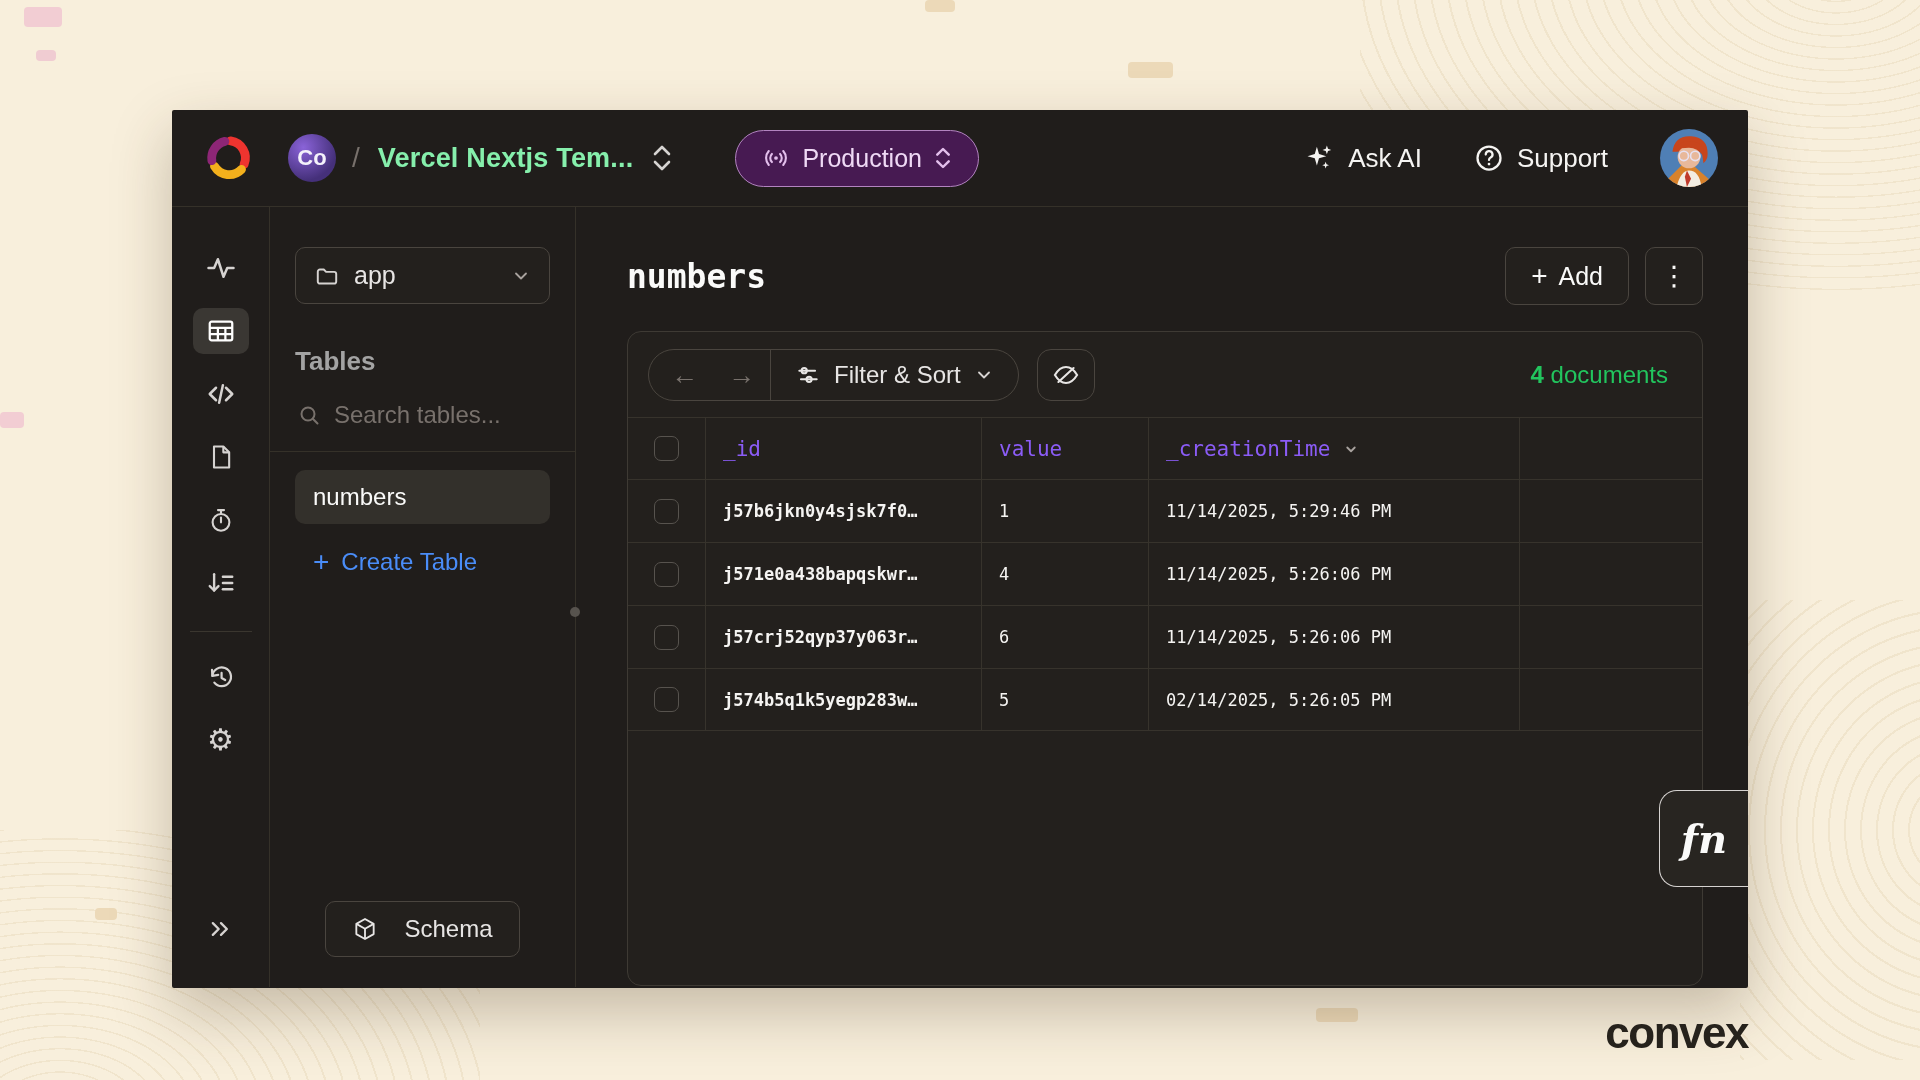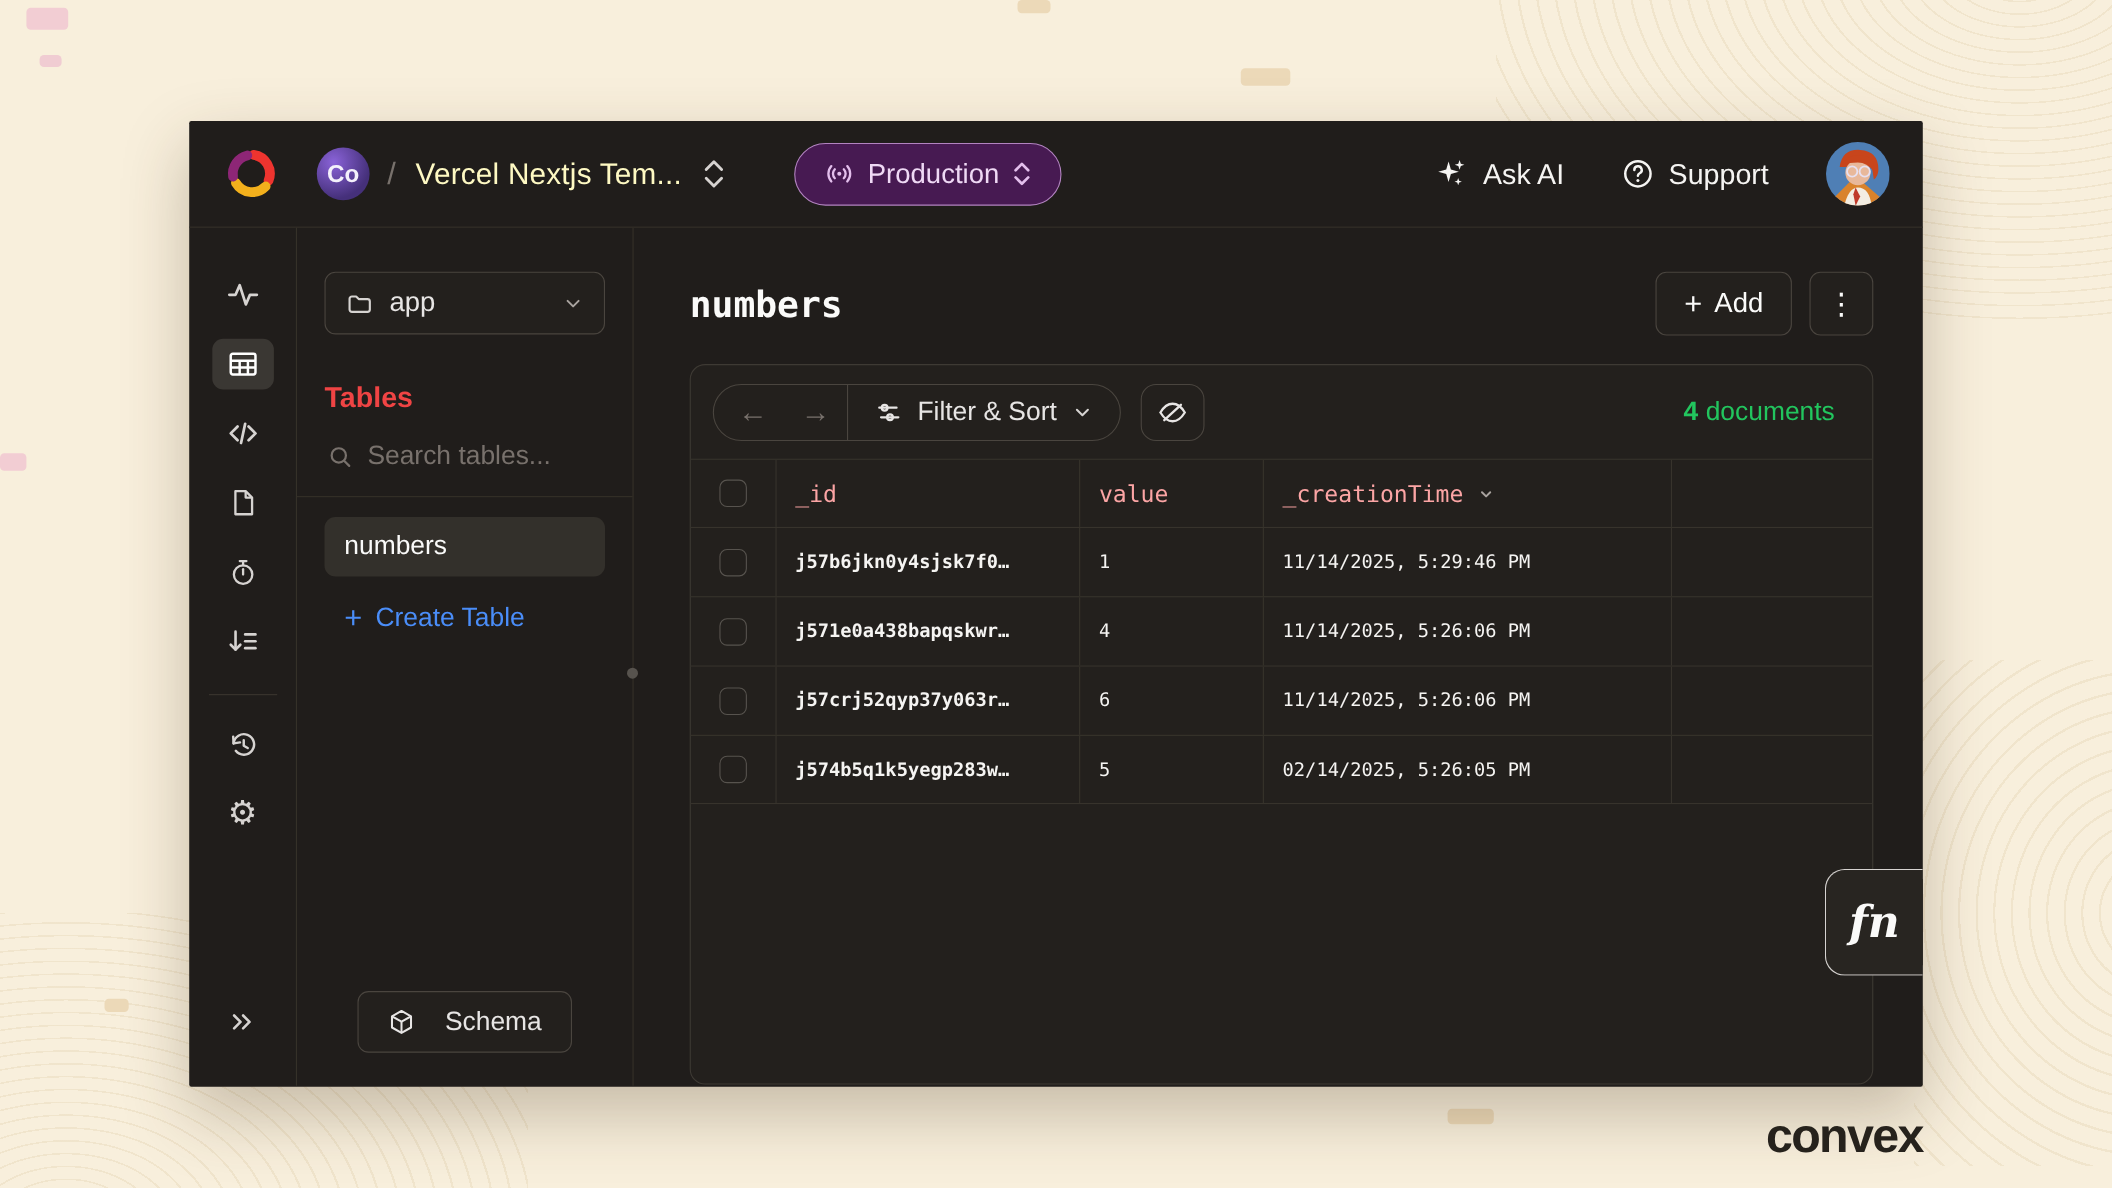--- a/index.html
+++ b/index.html
@@ -43,21 +43,21 @@
     padding:0 30px; border-bottom:1px solid #353129;
   }
   .logo-mark { width:52px; height:52px; flex:none; }
   .team-avatar {
     width:48px; height:48px; border-radius:50%; margin-left:34px; flex:none;
     background:radial-gradient(circle at 32% 28%, #8a63d8, #45307a 70%);
     display:flex; align-items:center; justify-content:center;
     font-size:22px; font-weight:700; color:#f4f1fb;
   }
   .crumb-slash { color:#78716c; font-size:28px; margin:0 18px 0 16px; font-weight:400; }
-  .project-name { font-size:27px; font-weight:400; color:#fef9c3; letter-spacing:.2px; }
+  .project-name { font-size:27px; font-weight:700; color:#86efac; letter-spacing:.2px; }
   .expand-icon { margin-left:18px; color:#d6d3d1; display:flex; }
   .deploy-pill {
     margin-left:62px; display:flex; align-items:center; gap:12px;
     padding:13px 26px; border-radius:999px; cursor:pointer;
     background:#471a52; border:1.5px solid #b283c0; color:#efd9f5;
     font-size:25px; font-weight:500;
   }
   .deploy-pill svg { color:#e3bfec; }
   .header-right { margin-left:auto; display:flex; align-items:center; gap:52px; }
   .header-link { display:flex; align-items:center; gap:13px; font-size:26px; color:#f5f4f2; cursor:pointer; }
@@ -85,21 +85,21 @@
   .sidebar {
     width:306px; flex:none; border-right:1px solid #353129;
     display:flex; flex-direction:column; padding:40px 25px 30px; position:relative;
   }
   .ws-selector {
     display:flex; align-items:center; gap:14px;
     border:1px solid #4a453f; border-radius:10px; padding:13px 18px;
     color:#e7e5e4; font-size:25px; cursor:pointer; background:#23201d;
   }
   .ws-selector .chev { margin-left:auto; color:#a8a29e; display:flex; }
-  .sidebar-heading { margin-top:42px; font-size:26px; font-weight:700; color:#ef4444; }
+  .sidebar-heading { margin-top:42px; font-size:26px; font-weight:700; color:#a3a3a3; }
   .search-row { margin-top:24px; display:flex; align-items:center; gap:13px; color:#78716c; font-size:24px; padding:0 2px 22px; cursor:text; }
   .sidebar-divider { border-top:1px solid #353129; margin:0 -25px; }
   .table-item {
     margin-top:18px; background:#33302b; border-radius:10px;
     padding:13px 18px; color:#fafaf9; font-size:24px; cursor:pointer;
   }
   .create-table {
     margin-top:12px; display:flex; align-items:center; gap:12px;
     color:#4a8df8; font-size:24px; padding:12px 18px; cursor:pointer; background:none; border:none;
     font-family:"Liberation Sans", sans-serif;
@@ -161,21 +161,21 @@
     border:1px solid #4a453f; border-radius:14px; background:none;
     color:#e7e5e4; display:flex; align-items:center; justify-content:center; cursor:pointer;
   }
   .doc-count { margin-left:auto; font-size:24px; color:#22c55e; padding-right:14px; }
   .doc-count b { font-weight:700; }
 
   .data-grid { border-top:1px solid #37332c; font-family:"DejaVu Sans Mono", monospace; }
   .grid-row { display:grid; grid-template-columns:77px 276px 167px 371px 1fr; }
   .grid-row > div { border-left:1px solid #37332c; display:flex; align-items:center; padding:0 17px; overflow:hidden; white-space:nowrap; }
   .grid-row > div:first-child { border-left:none; justify-content:center; padding:0; }
-  .head-row { height:61px; color:#fca5a5; font-size:21px; }
+  .head-row { height:61px; color:#8b5cf6; font-size:21px; }
   .head-row .col-sort { margin-left:12px; color:#a8a29e; display:flex; }
   .body-row { height:63px; border-top:1px solid #37332c; font-size:17px; color:#f5f4f2; }
   .body-row:last-child { border-bottom:1px solid #37332c; }
   .cell-id { font-weight:700; }
   .checkbox { width:25px; height:25px; border:1.5px solid #57534e; border-radius:7px; cursor:pointer; }
 
   
   .fn-tab {
     position:absolute; left:1487px; top:680px; width:89px; height:97px;
     background:#282521; border:1.5px solid #d6d3d1; border-right:none;

